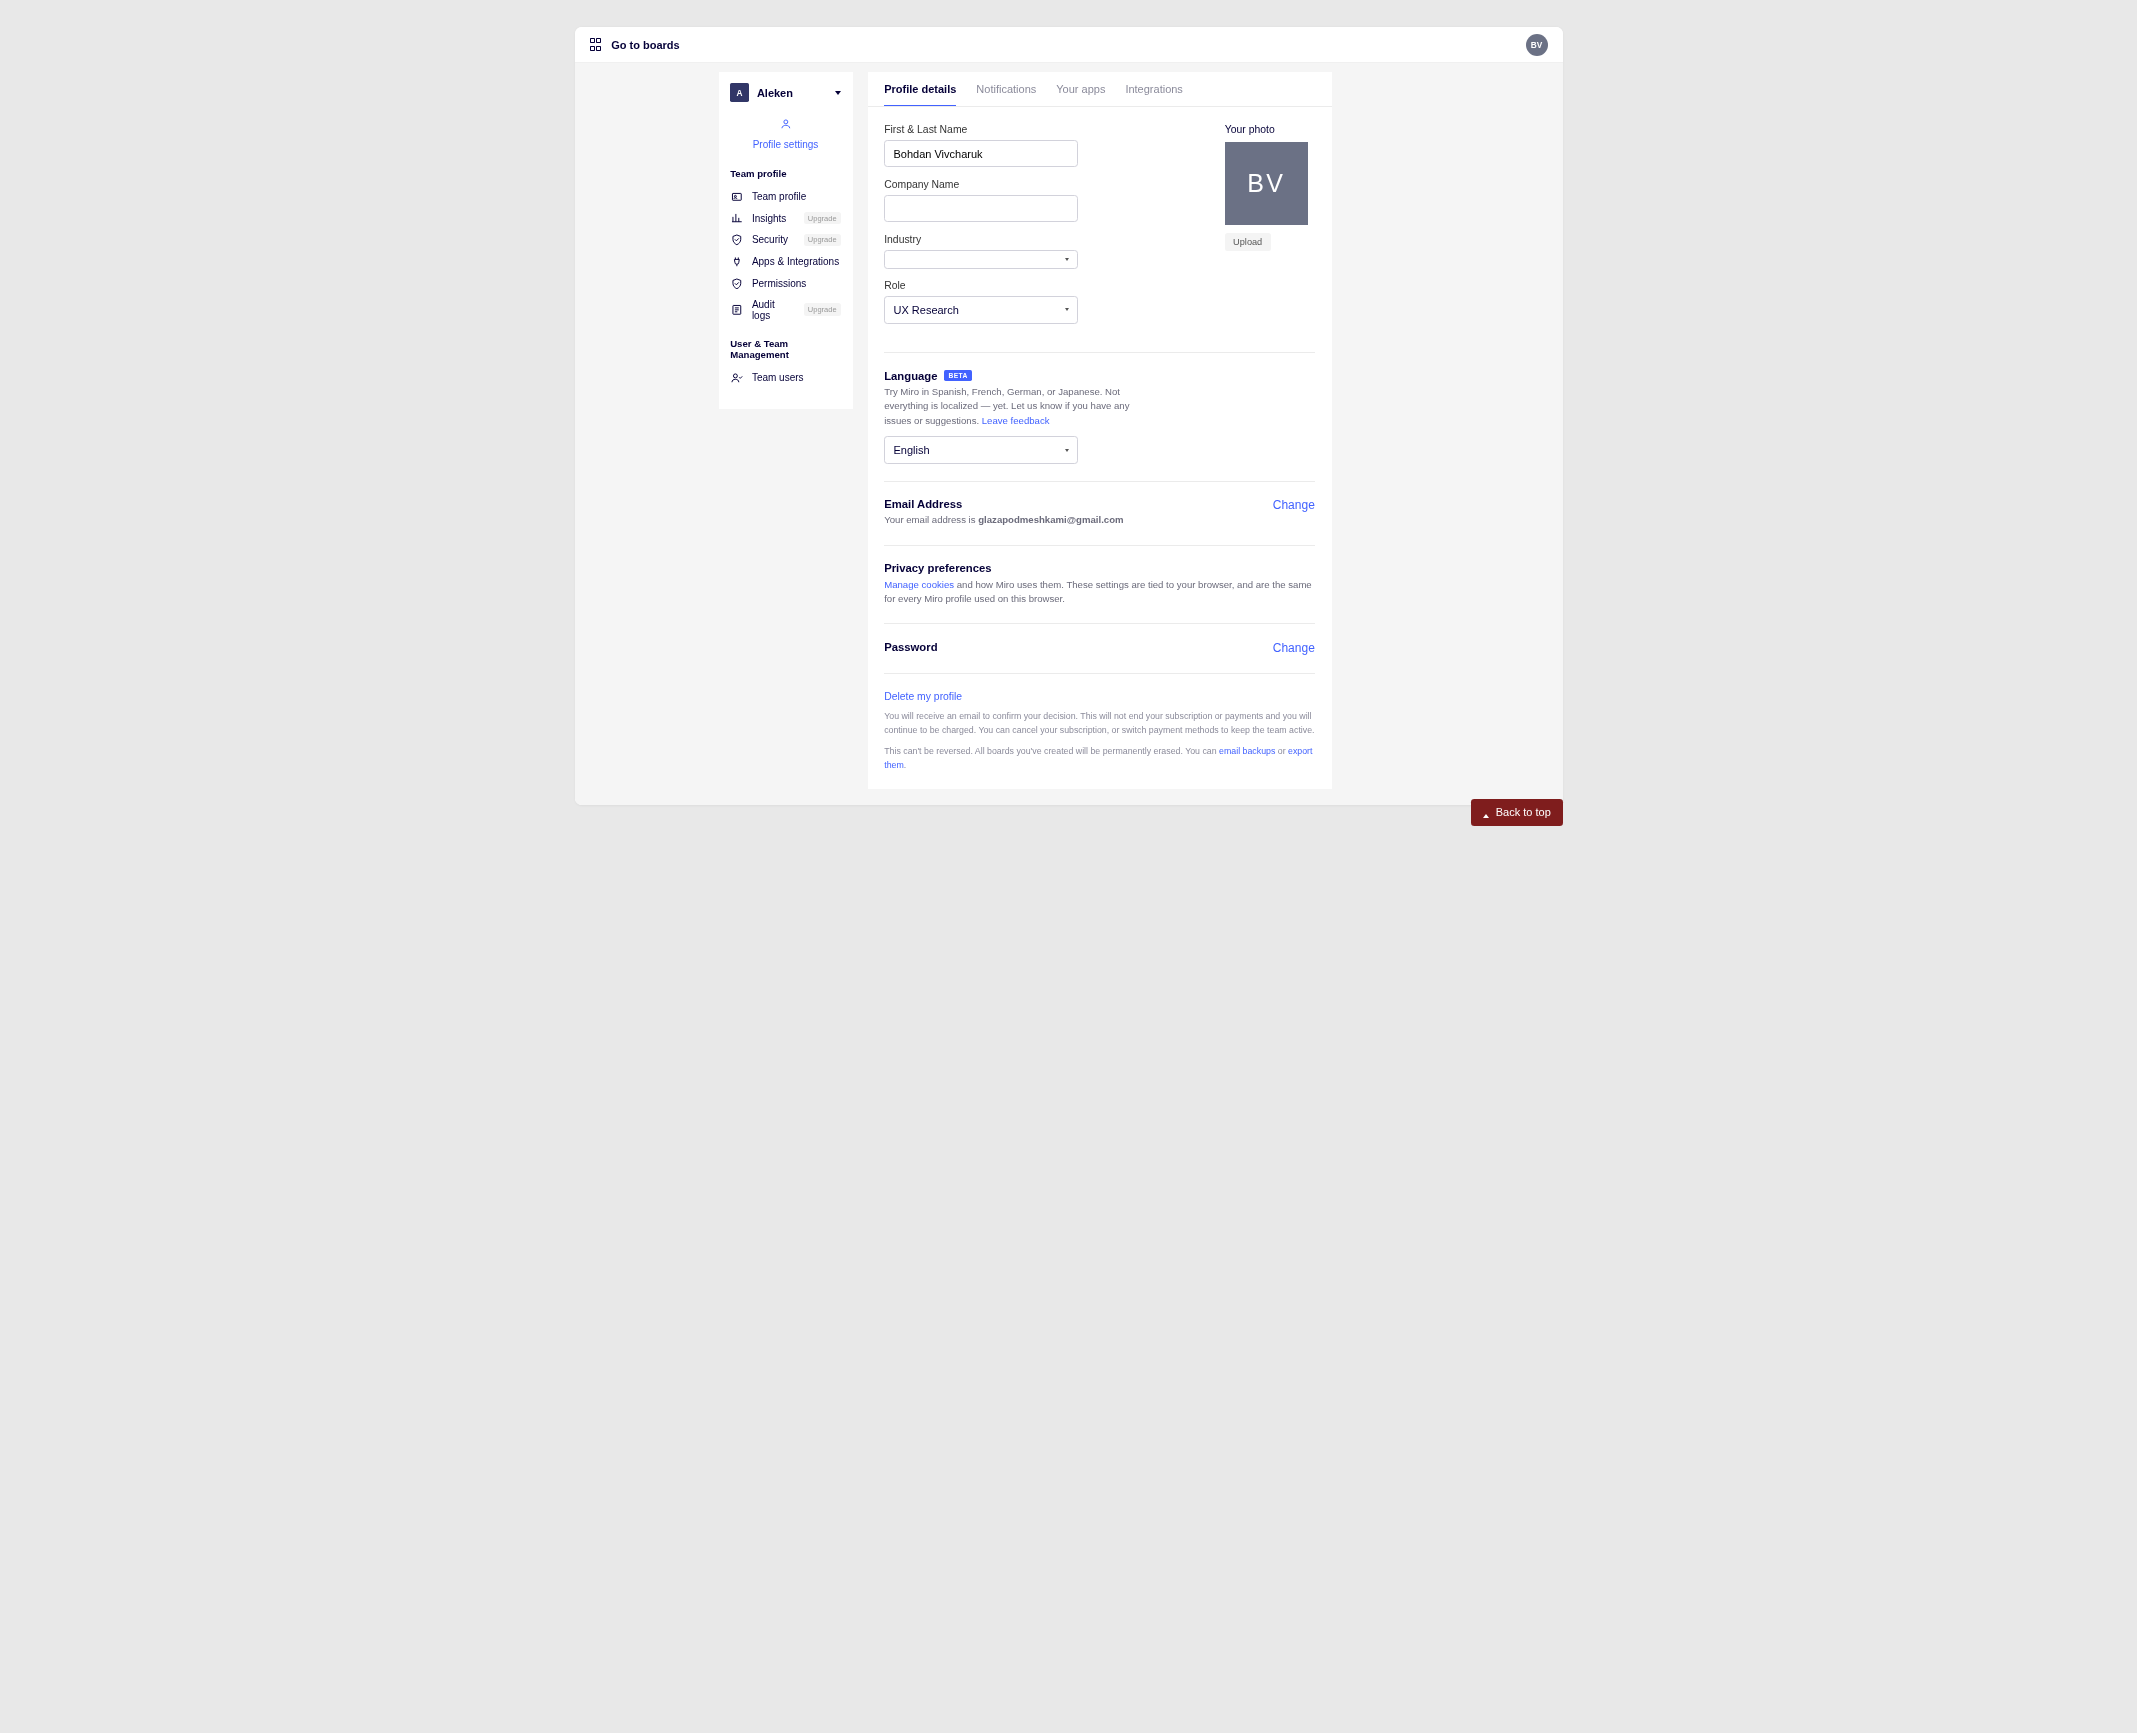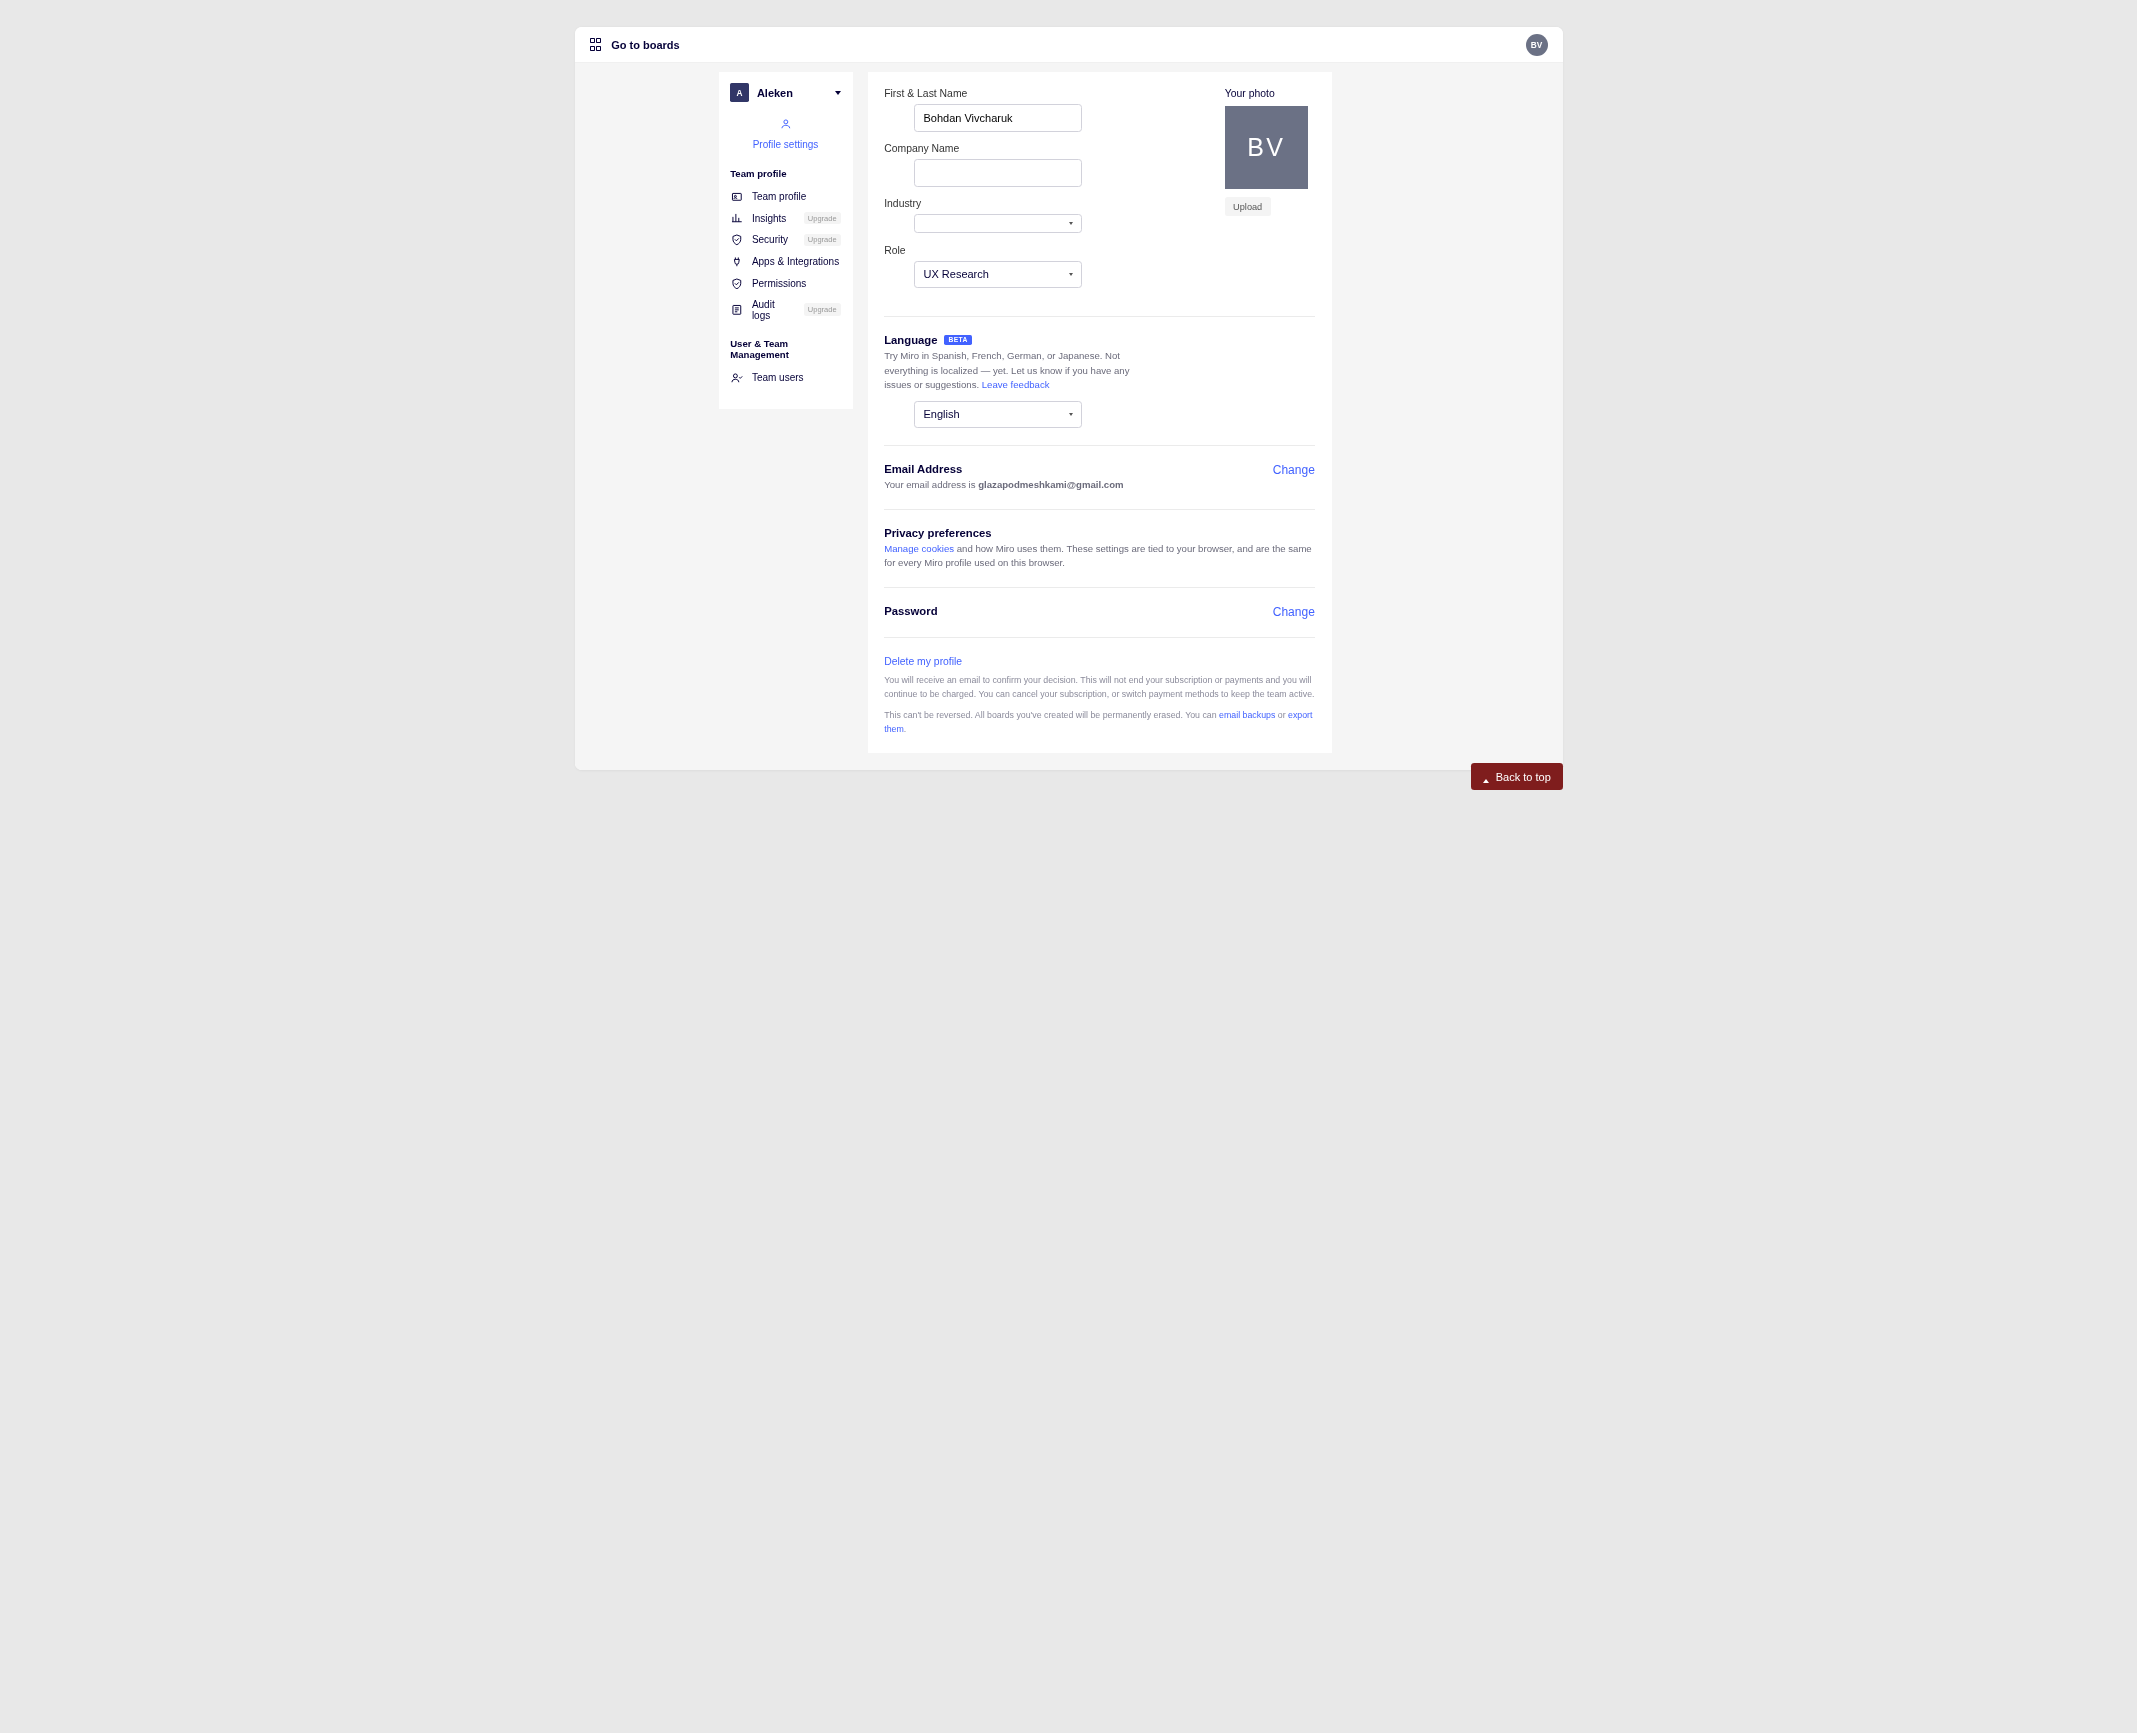--- a/index.html
+++ b/index.html
@@ -111,27 +111,27 @@
   font-size: 11px; color: #8b8b9b;
   padding-bottom: 10px;
   cursor: pointer;
   border-bottom: 1.7px solid transparent;
 }
 .tab.active { color: #050038; font-weight: 600; border-bottom-color: #4262ff; }
 .content { padding: 16.7px; }
 .form-row { margin-bottom: 11.7px; }
 .form-label { font-size: 10.4px; color: #333; margin-bottom: 5px; display:block; }
 .input, .select {
-  width: 168px;
+  width: 194px;
   border: 0.8px solid #d2d2db;
   border-radius: 3.3px;
   padding: 6.7px 8.3px;
   font-size: 11px;
   background:#fff;
-  display:flex; align-items:center; justify-content:space-between;margin-left:30px;
+  display:flex; align-items:center; justify-content:space-between;
 }
 .input input { border:none; outline:none; width:100%; font-size:11px; font-family:inherit; }
 .two-col { display:flex; gap: 14px; }
 .photo-col { margin-left:auto; width: 90px; }
 .photo-label { font-size: 10.4px; margin-bottom: 6.7px; }
 .photo-box {
   width: 83px; height: 83px;
   background: #6b7185; color:#fff;
   display:flex; align-items:center; justify-content:center;
   font-size: 25px; font-weight: 400; letter-spacing: 2.5px;
@@ -276,20 +276,26 @@
                 <circle cx="9" cy="8" r="4"></circle>
                 <path d="M2 21c0-4 3-6 7-6s7 2 7 6"></path>
                 <path d="M17 11l2 2 4-4"></path>
               </svg>
         </span>
         <span class="label">Team users</span>
       </div>
     </div>
 
     <div class="main">
+      <div class="tabs">
+        <div class="tab active">Profile details</div>
+        <div class="tab">Notifications</div>
+        <div class="tab">Your apps</div>
+        <div class="tab">Integrations</div>
+      </div>
 
       <div class="content">
         <div class="two-col">
           <div style="flex:1">
             <div class="form-row">
               <label class="form-label">First &amp; Last Name</label>
               <div class="input">
                 <input type="text" value="Bohdan Vivcharuk" style="">
               </div>
             </div>

